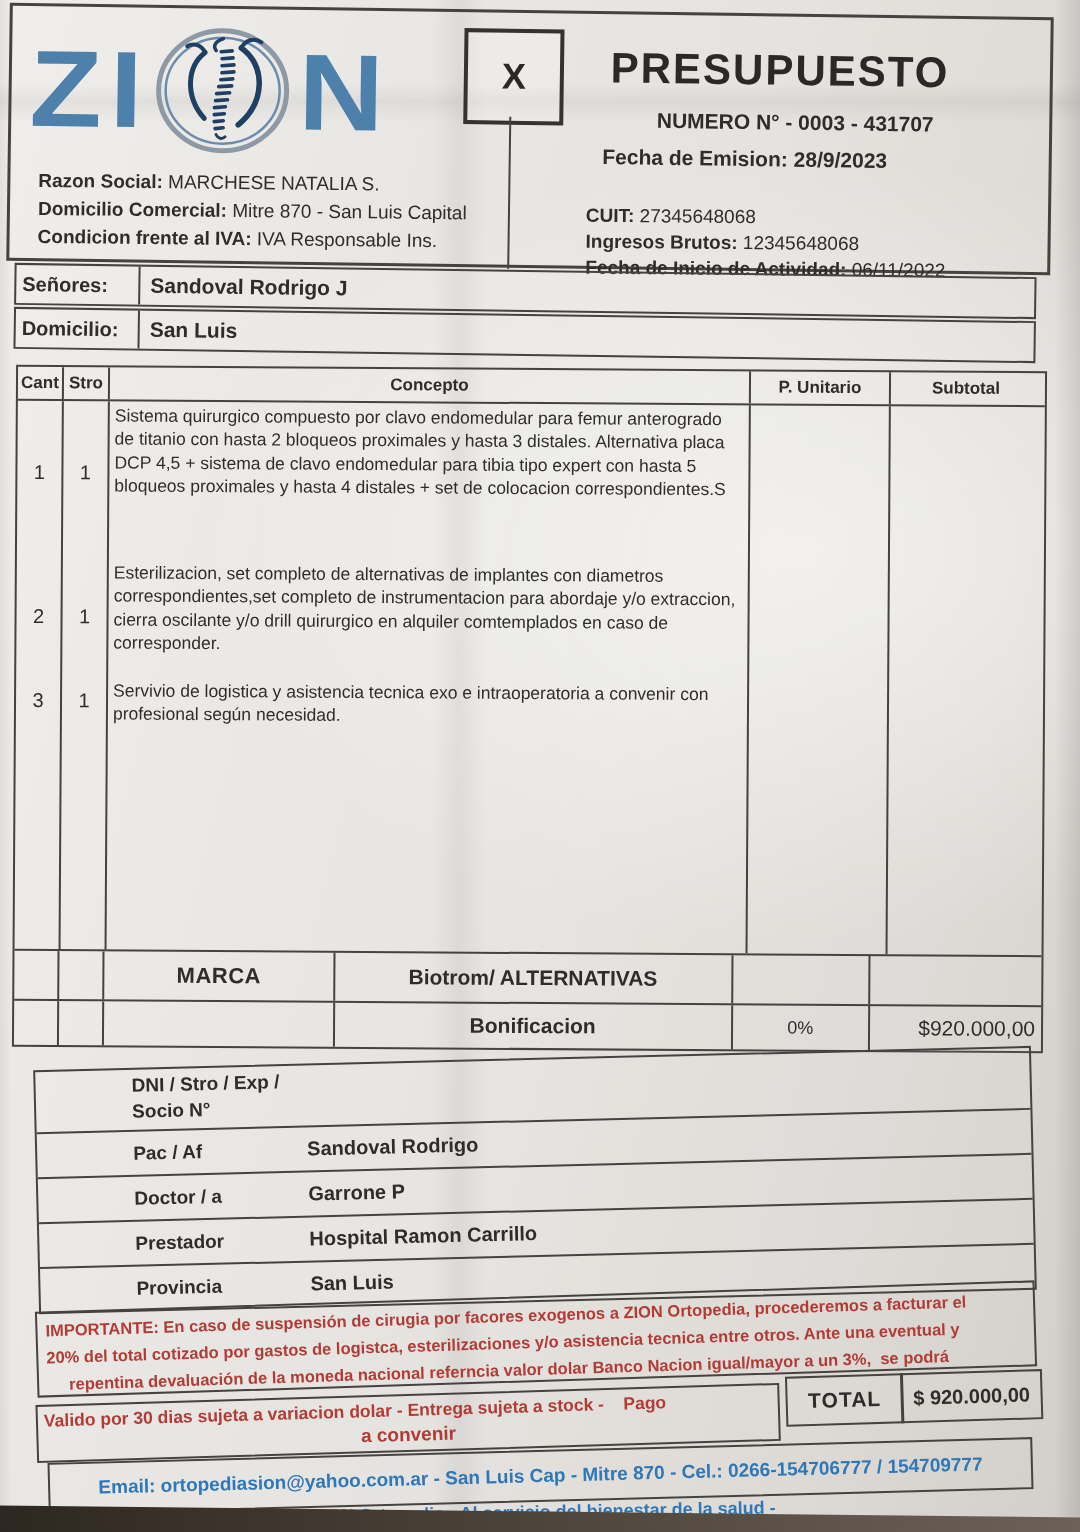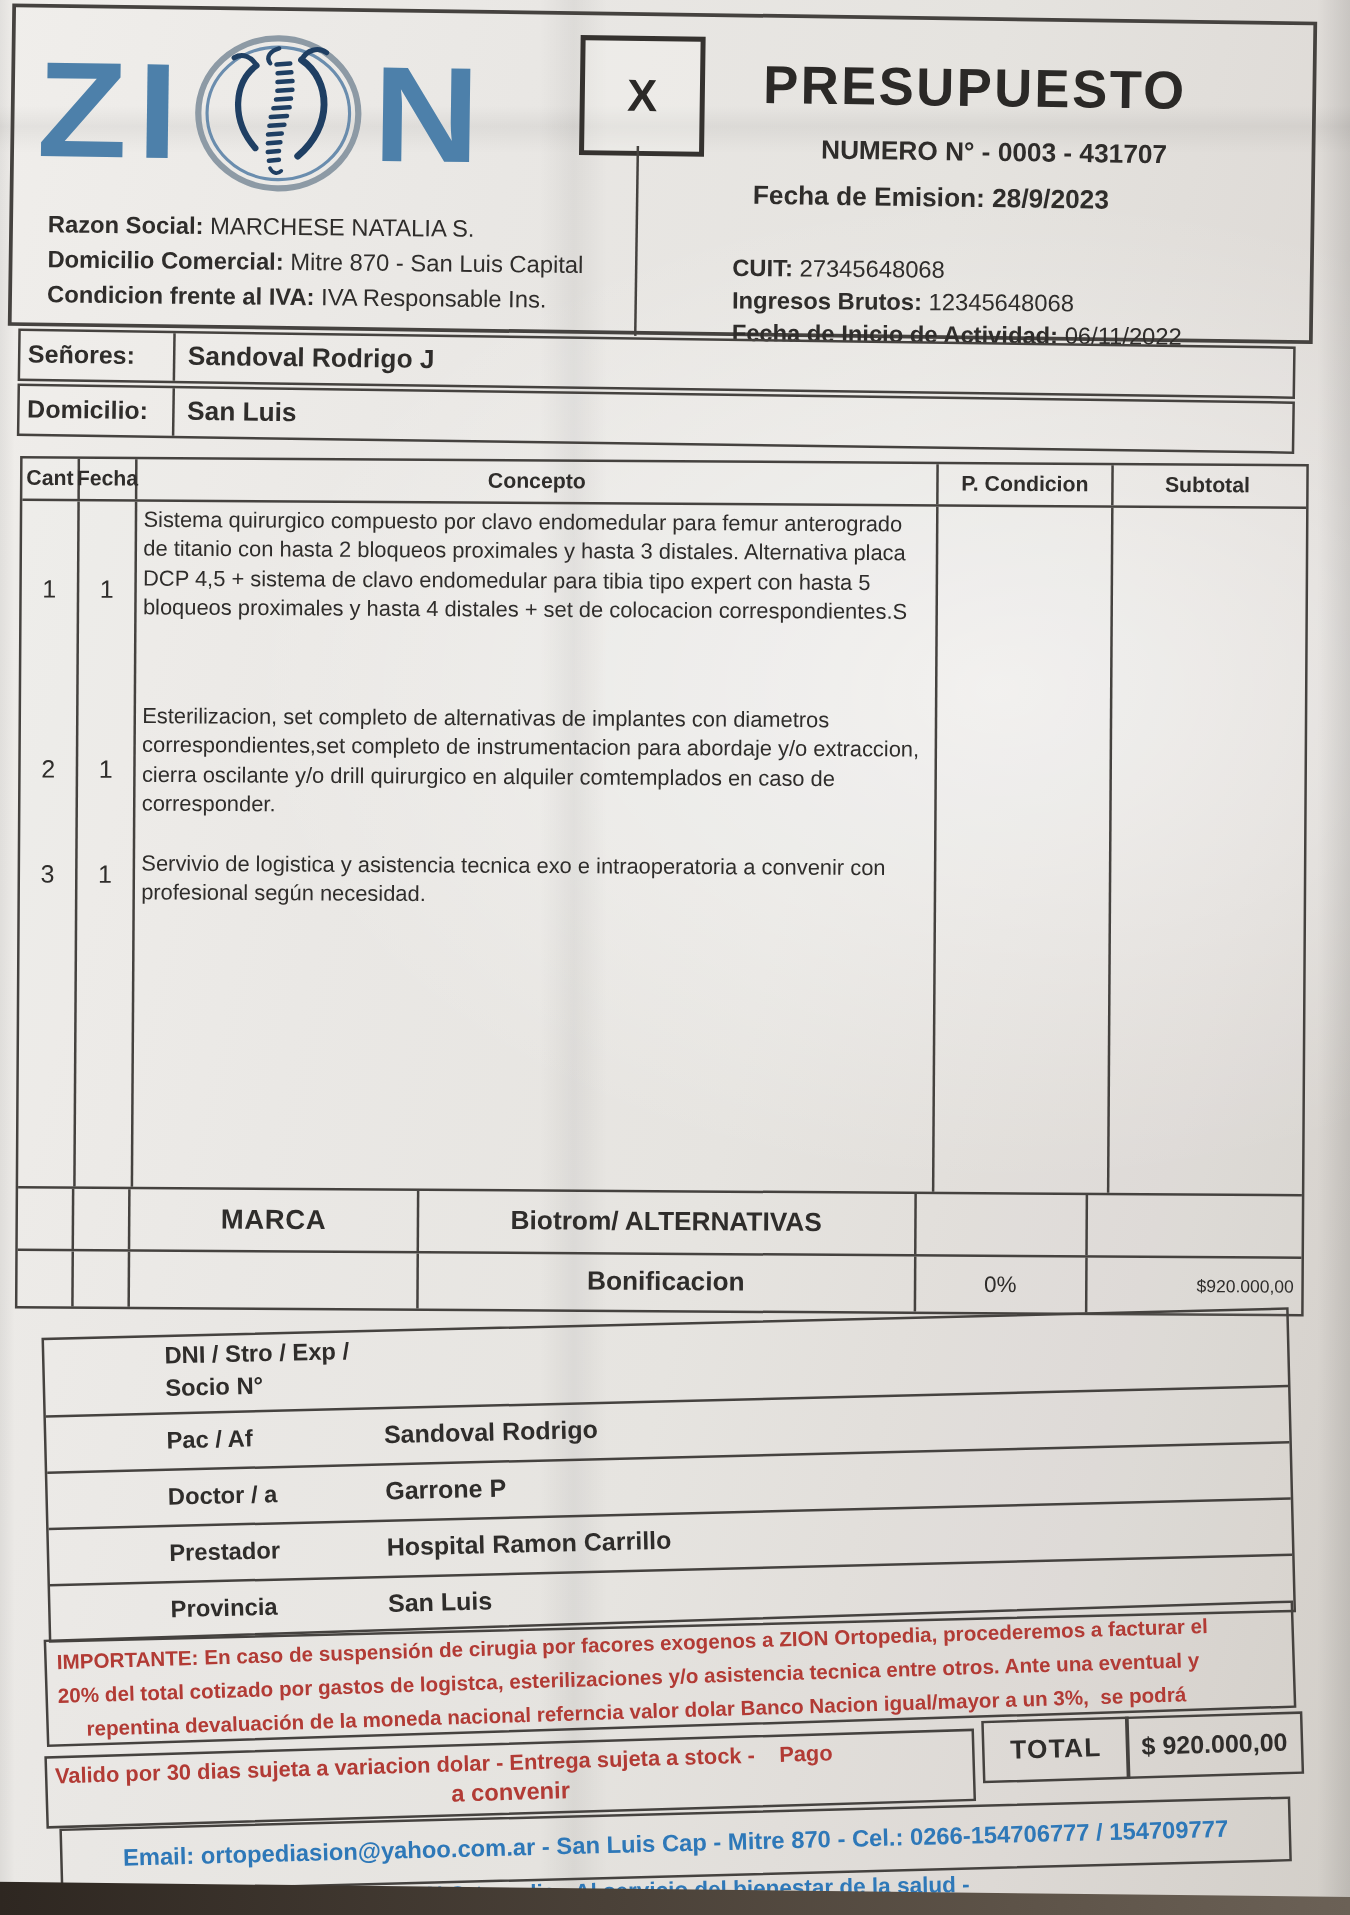--- a/index.html
+++ b/index.html
@@ -74,21 +74,21 @@
   .concepto-p{position:absolute;left:0;width:100%;box-sizing:border-box;padding:0 8px 0 5px;margin:0;font-size:17.5px;line-height:1.33;}
   .it-row{display:flex;border-bottom:2px solid #45423f;align-items:stretch;}
   .it-row:last-child{border-bottom:none;}
   .marca-row{height:48px;}
   .bonif-row{height:44px;}
   .cell{display:flex;align-items:center;justify-content:center;box-sizing:border-box;}
   .cell.b-r{border-right:2px solid #45423f;}
   .marca-cell{width:235px;font-size:22px;font-weight:700;letter-spacing:0.5px;}
   .wide-cell{width:406px;font-size:21px;font-weight:700;}
   .pct-cell{width:140px;font-size:18px;}
-  .sub-cell{width:150px;font-size:14px;justify-content:flex-end;padding-right:6px;margin-left:24px;}
+  .sub-cell{width:150px;font-size:21px;justify-content:flex-end;padding-right:6px;margin-left:24px;}
 
   
   .patient-table{left:36px;top:1058px;width:994px;border:2px solid #45423f;transform:rotate(-1.4deg);background:rgba(255,255,255,0.05);}
   .p-row{display:flex;align-items:center;border-bottom:2px solid #45423f;height:43px;}
   .p-row.first{display:block;height:60px;}
   .p-row:last-child{border-bottom:none;}
   .p-label{width:270px;padding-left:96px;box-sizing:border-box;font-size:19px;font-weight:700;}
   .p-row.first .p-label{padding-top:3px;line-height:26px;}
   .p-value{font-size:20px;font-weight:700;}
 
@@ -191,23 +191,23 @@
     </div>
     <div class="client-row">
       <div class="client-label">Domicilio:</div>
       <div class="client-value">San Luis</div>
     </div>
   </div>
 
   <div class="sec items-table">
     <div class="it-header">
       <div class="hc c-item">Cant</div>
-      <div class="hc c-cant">Fecha</div>
+      <div class="hc c-cant">Stro</div>
       <div class="hc c-conc">Concepto</div>
-      <div class="hc c-punit">P. Condicion</div>
+      <div class="hc c-punit">P. Unitario</div>
       <div class="hc c-sub">Subtotal</div>
     </div>
     <div class="it-body">
       <div class="col c-item">
         <span class="inum" style="top:60px">1</span>
         <span class="inum" style="top:204px">2</span>
         <span class="inum" style="top:288px">3</span>
       </div>
       <div class="col c-cant">
         <span class="inum" style="top:60px">1</span>

